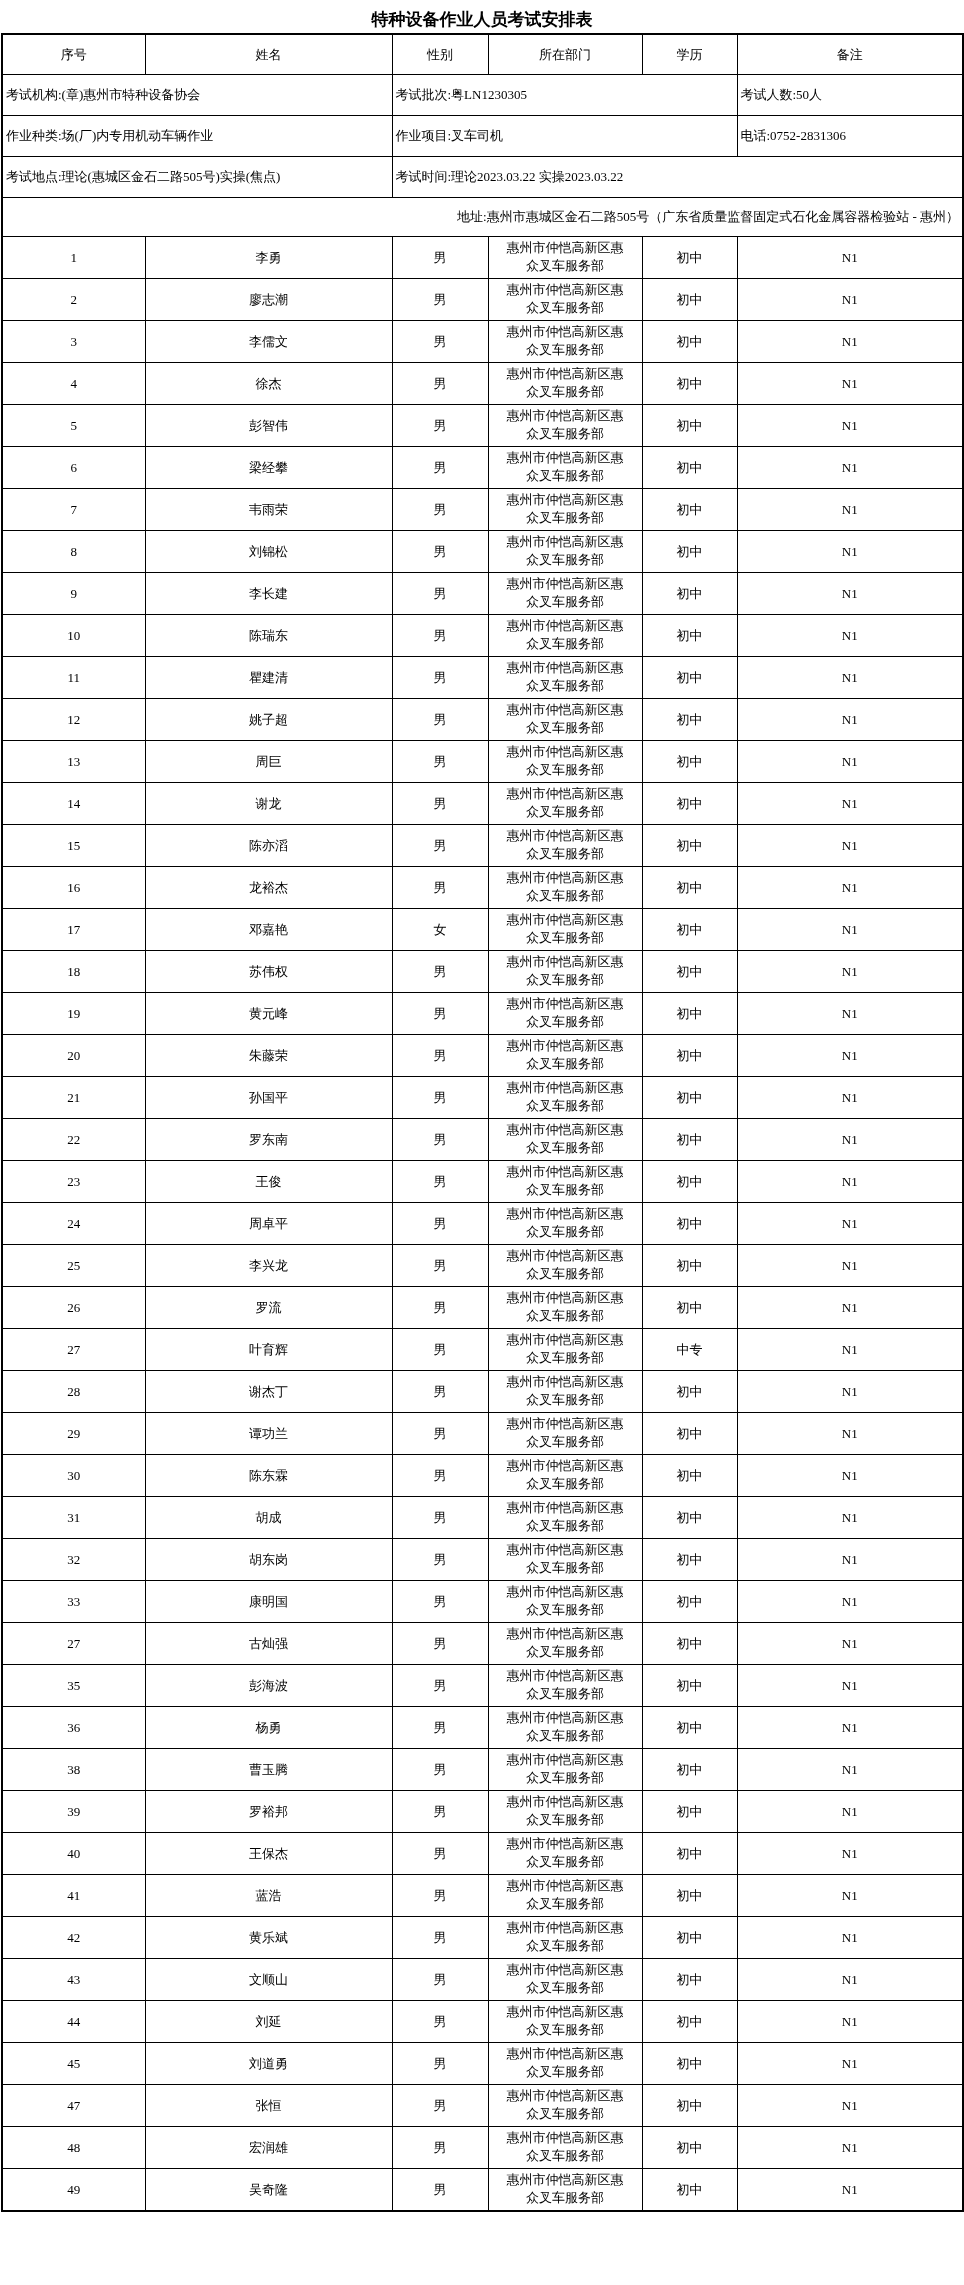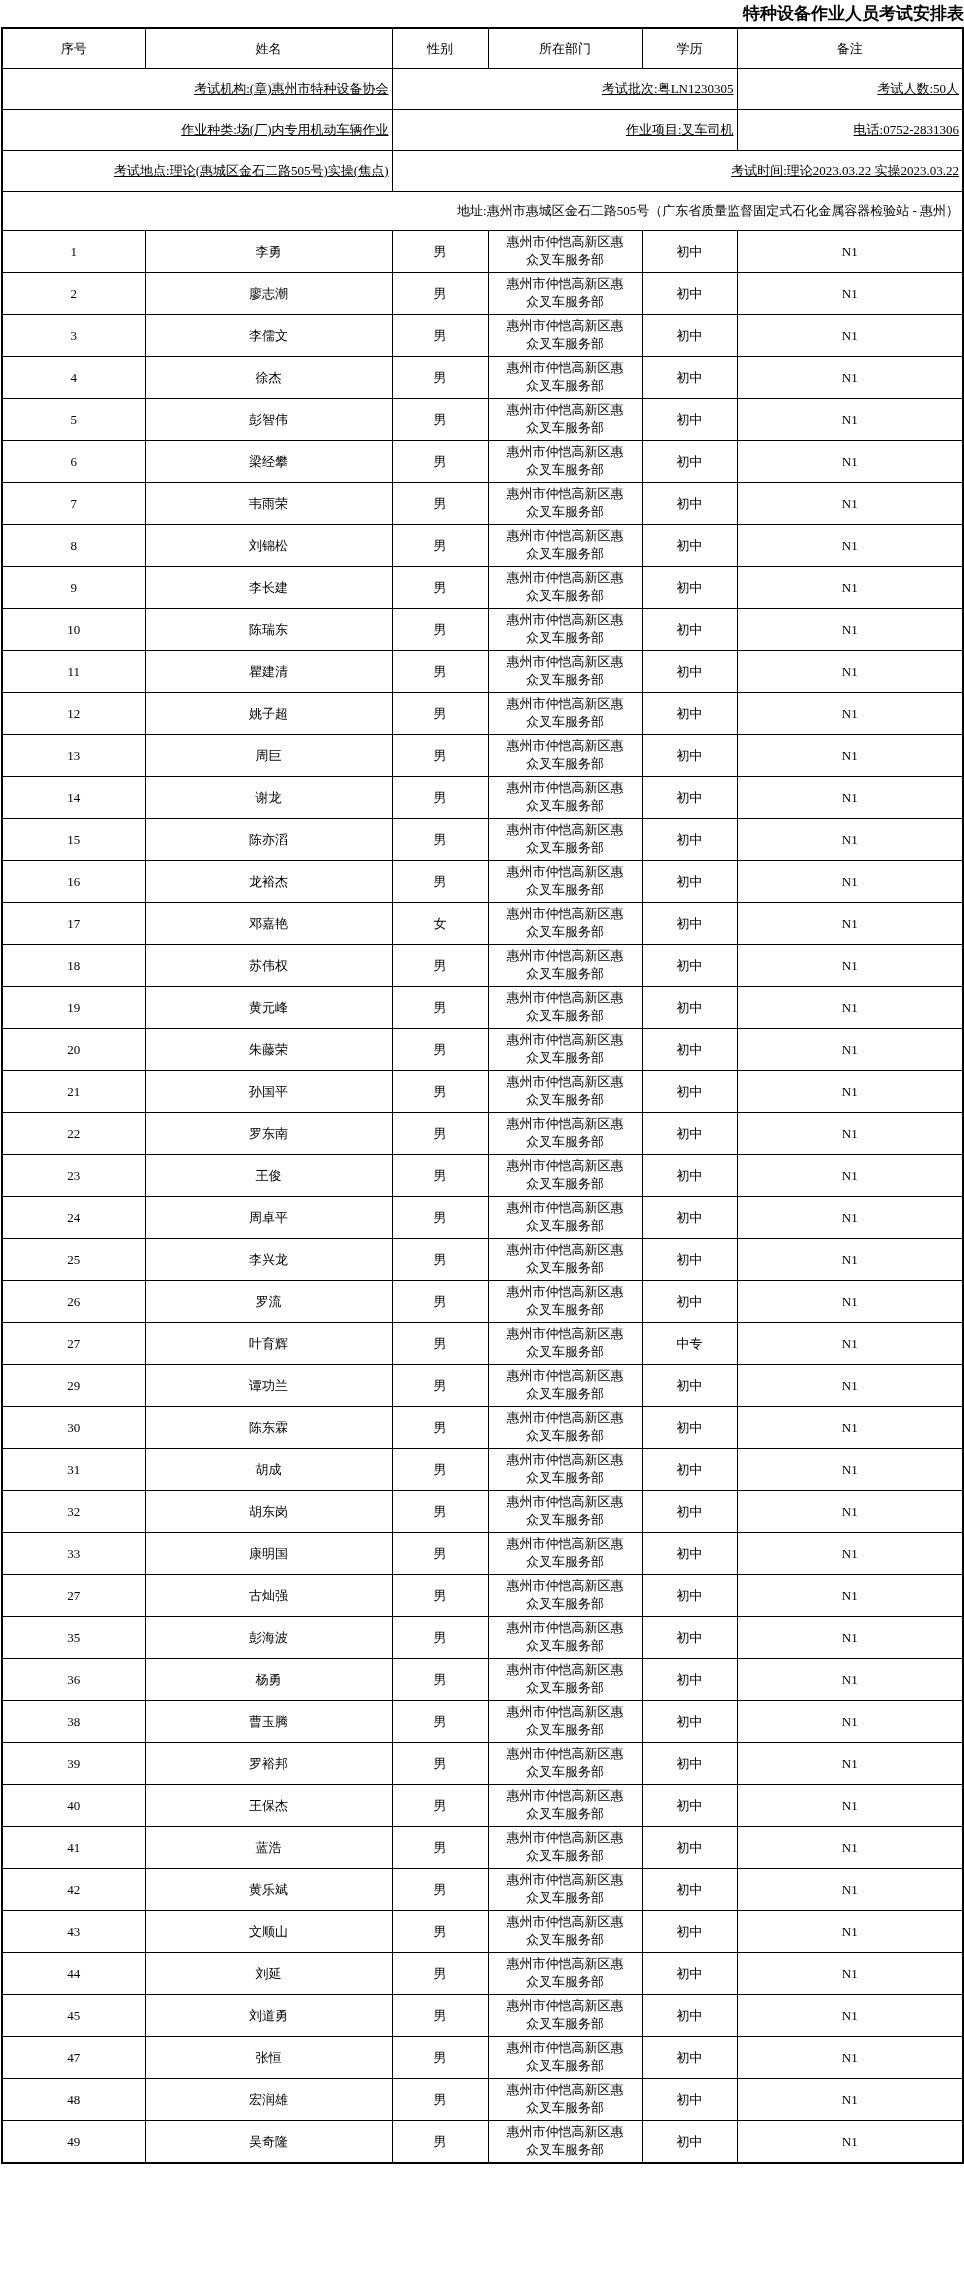--- a/index.html
+++ b/index.html
@@ -4,23 +4,24 @@
 <style>
   html,body{margin:0;padding:0;background:#ffffff;}
   body{
     width:964px;
     font-family:"Liberation Serif","DejaVu Serif",serif;
     color:#000;
     -webkit-font-smoothing:none;
   }
   .page{width:964px;}
   .doc-title{
-    text-align:right;
+    text-align:center;
     font-size:17px;
     font-weight:bold;
+    padding-top:6px;
     height:27px;
     line-height:27px;
   }
   table.sheet{
     border-collapse:collapse;
     table-layout:fixed;
     width:961px;
     margin-left:1px;
     border:2px solid #000;
   }
@@ -28,24 +29,23 @@
     border:1px solid #000;
     font-size:13px;
     font-weight:normal;
     padding:0 3px;
     overflow:hidden;
     background:#fff;
   }
   
   tr.r-info td{
     height:40px;
-    text-align:right;
+    text-align:left;
     vertical-align:middle;
     white-space:nowrap;
-    text-decoration:underline;
   }
   tr.r-addr td{
     height:38px;
     text-align:right;
     vertical-align:middle;
     white-space:nowrap;
   }
   
   tr.r-head th{
     height:39px;
@@ -325,20 +325,28 @@
         </tr>
         <tr class="r-data">
           <td>27</td>
           <td>叶育辉</td>
           <td>男</td>
           <td><span class="dept-text">惠州市仲恺高新区惠众叉车服务部</span></td>
           <td>中专</td>
           <td>N1</td>
         </tr>
         <tr class="r-data">
+          <td>28</td>
+          <td>谢杰丁</td>
+          <td>男</td>
+          <td><span class="dept-text">惠州市仲恺高新区惠众叉车服务部</span></td>
+          <td>初中</td>
+          <td>N1</td>
+        </tr>
+        <tr class="r-data">
           <td>29</td>
           <td>谭功兰</td>
           <td>男</td>
           <td><span class="dept-text">惠州市仲恺高新区惠众叉车服务部</span></td>
           <td>初中</td>
           <td>N1</td>
         </tr>
         <tr class="r-data">
           <td>30</td>
           <td>陈东霖</td>

